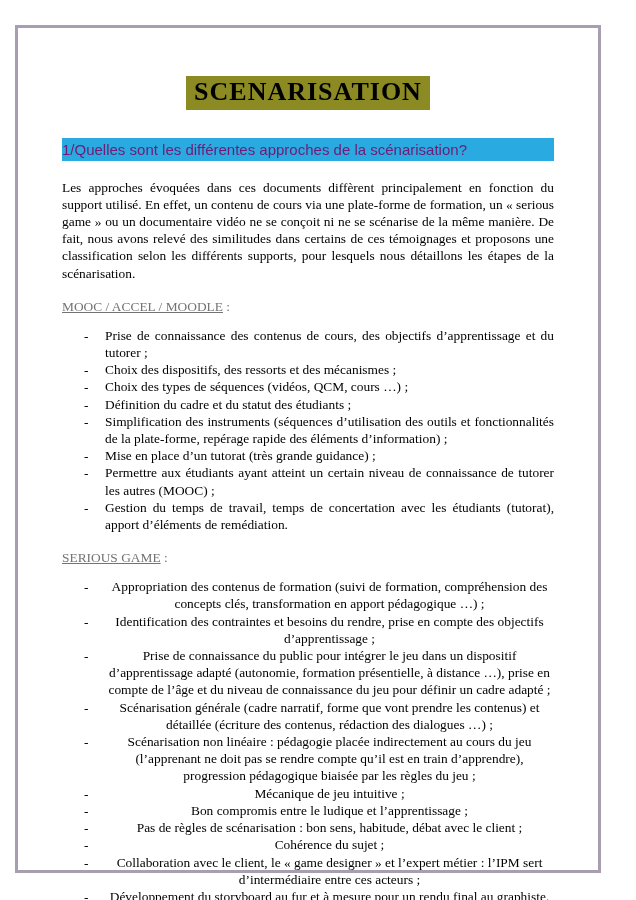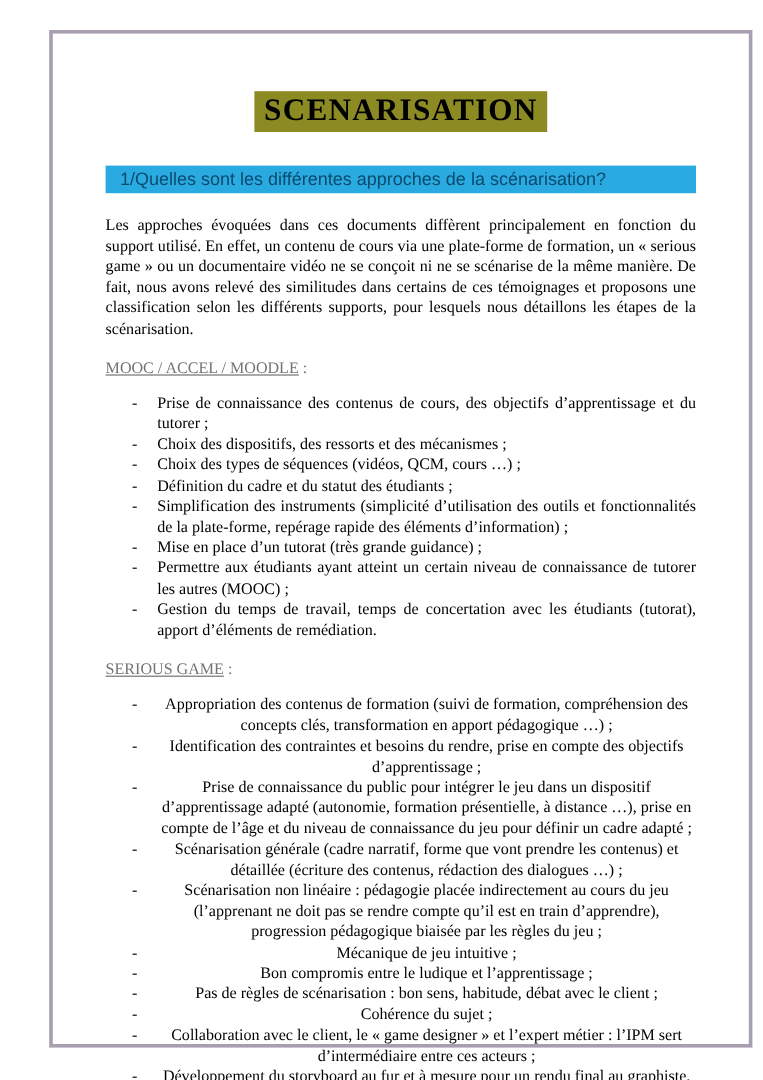--- a/index.html
+++ b/index.html
@@ -11,21 +11,21 @@
     font-family: "Liberation Serif", "DejaVu Serif", serif;
   }
   .canvas {
     position: relative;
     width: 636px;
     height: 900px;
     overflow: hidden;
   }
   .page-border {
     position: absolute;
-    left: 41px;
+    left: 15px;
     top: 25px;
     width: 580px;
     height: 842px;
     border: 3px solid #a79fb0;
     background: #ffffff;
     box-sizing: content-box;
   }
   .page-inner {
     padding: 42px 44px 0 44px;
   }
@@ -40,25 +40,25 @@
     font-family: "Liberation Serif", "DejaVu Serif", serif;
     font-weight: bold;
     font-size: 26px;
     letter-spacing: 1px;
     padding: 2px 8px 3px 8px;
     line-height: 1.1;
   }
   .question-bar {
     margin-top: 28px;
     background: #29abe2;
-    color: #0c4a6e;
+    color: #701a75;
     font-family: "Liberation Sans", "DejaVu Sans", sans-serif;
     font-size: 15px;
     line-height: 1.4;
-    padding: 1px 12px;
+    padding: 1px 0;
   }
   .intro {
     margin-top: 18px;
     font-size: 13.4px;
     line-height: 17.2px;
     text-align: justify;
     color: #000000;
   }
   .sections { margin-top: 2px; }
   .doc-section { margin-top: 0; }
@@ -116,21 +116,21 @@
               <li>
                 <span class="dash">-</span>
                 <span class="li-text">Choix des types de séquences (vidéos, QCM, cours …) ;</span>
               </li>
               <li>
                 <span class="dash">-</span>
                 <span class="li-text">Définition du cadre et du statut des étudiants ;</span>
               </li>
               <li>
                 <span class="dash">-</span>
-                <span class="li-text">Simplification des instruments (simplicité d’utilisation des outils et fonctionnalités de la plate-forme, repérage rapide des éléments d’information) ;</span>
+                <span class="li-text">Simplification des instruments (séquences d’utilisation des outils et fonctionnalités de la plate-forme, repérage rapide des éléments d’information) ;</span>
               </li>
               <li>
                 <span class="dash">-</span>
                 <span class="li-text">Mise en place d’un tutorat (très grande guidance) ;</span>
               </li>
               <li>
                 <span class="dash">-</span>
                 <span class="li-text">Permettre aux étudiants ayant atteint un certain niveau de connaissance de tutorer les autres (MOOC) ;</span>
               </li>
               <li>

